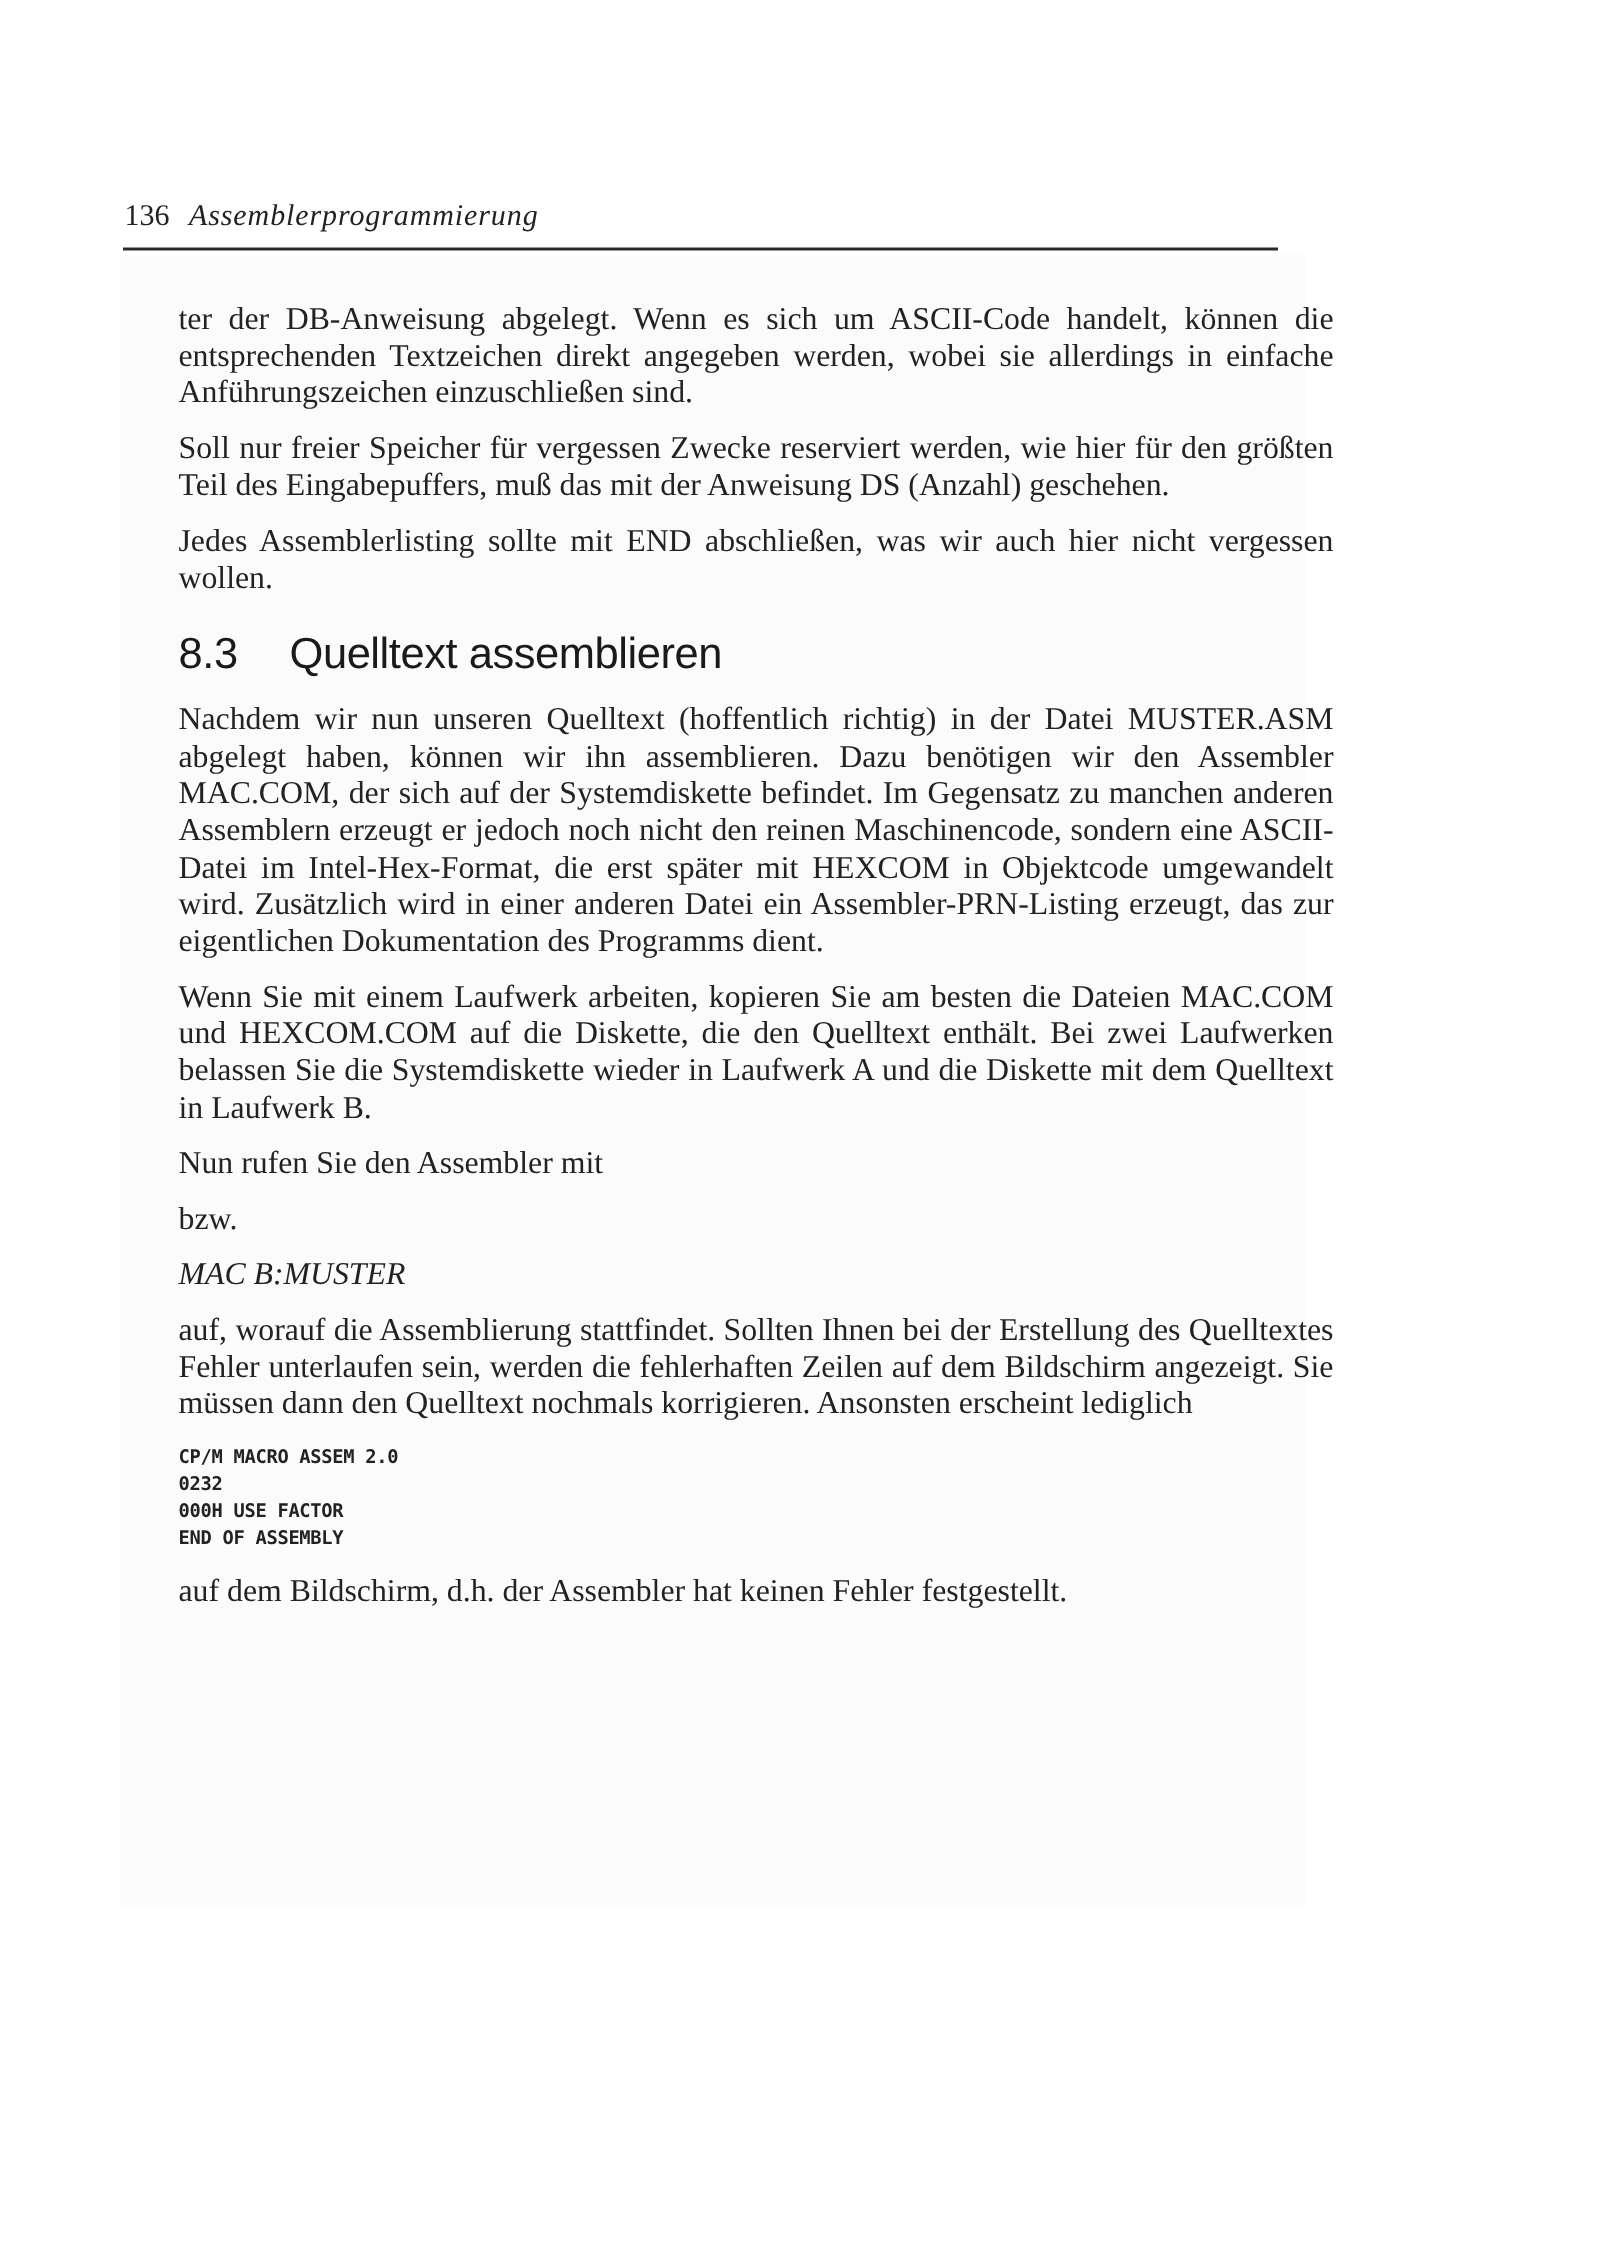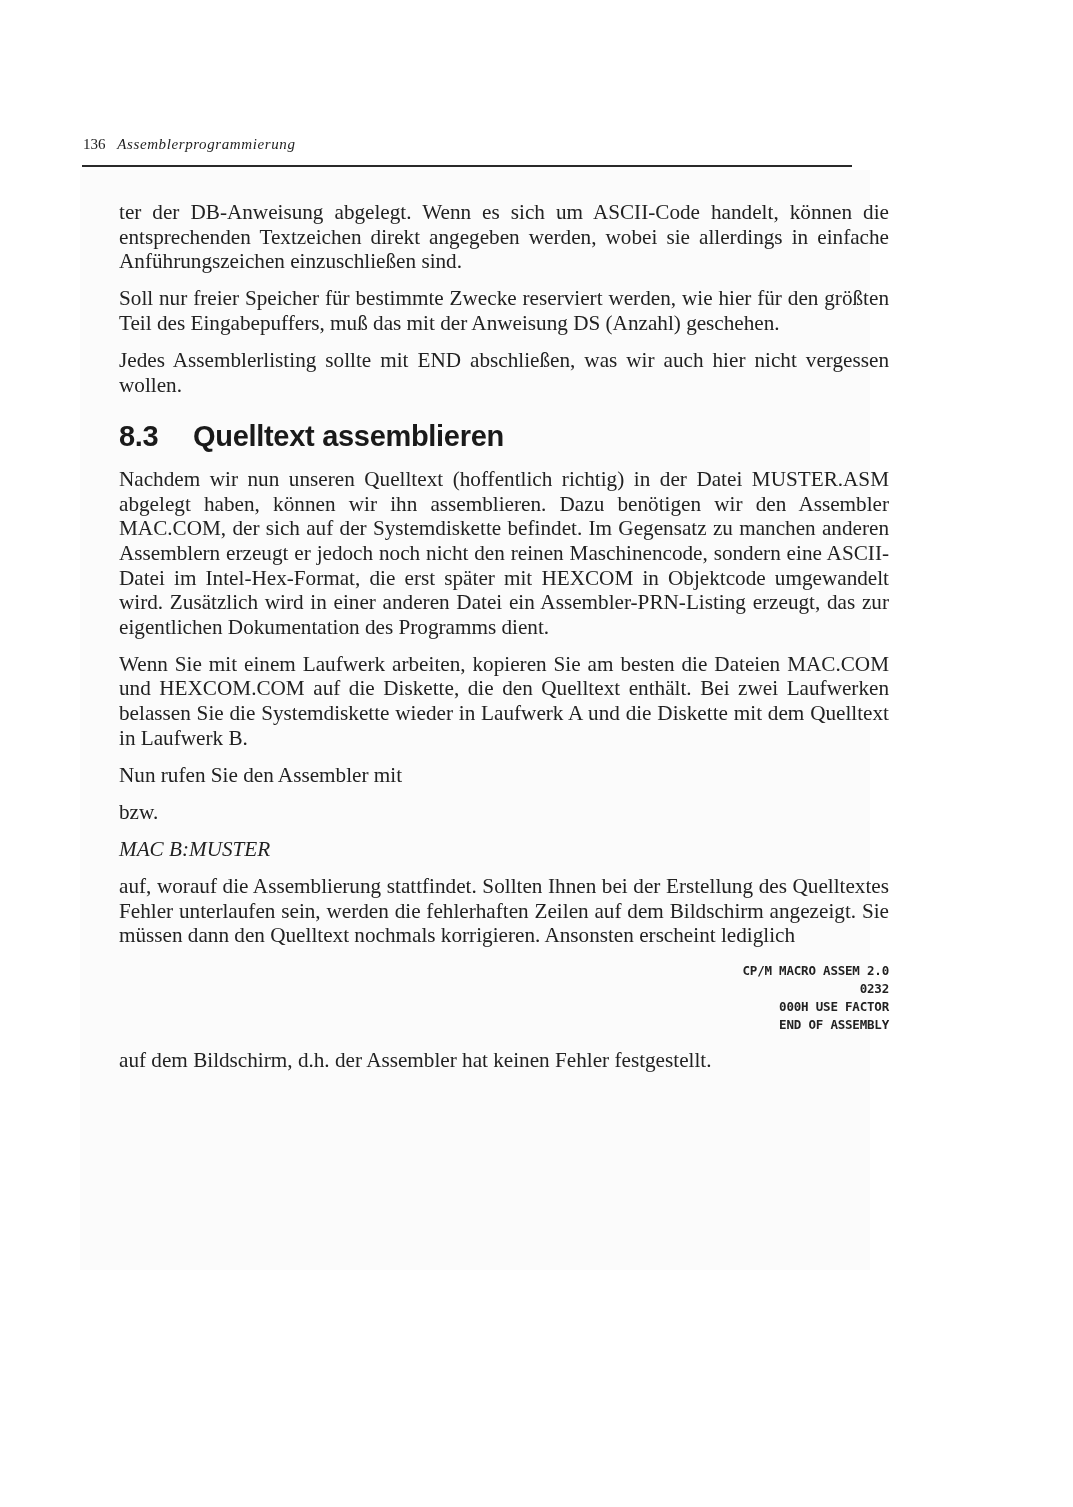--- a/index.html
+++ b/index.html
@@ -21,21 +21,21 @@
       width: 790px;
       height: 1100px;
       background: #fbfbfb;
     }
     .header {
       position: absolute;
       left: 83px;
       top: 130px;
       width: 770px;
       font-family: "Liberation Serif", serif;
-      font-size: 15px;
+      font-size: 20px;
       line-height: 28px;
       color: #222;
     }
     .header .page-num {
       margin-right: 8px;
     }
     .header .running-title {
       font-style: italic;
       letter-spacing: 0.6px;
     }
@@ -58,21 +58,21 @@
       color: #222;
       margin-left: 36px;
     }
     .content p {
       margin: 0 0 12.5px 0;
       text-align: justify;
       hyphens: manual;
     }
     .section-heading {
       font-family: "Liberation Sans", sans-serif;
-      font-weight: bold;
+      font-weight: normal;
       font-size: 29px;
       line-height: 34px;
       margin: 22px 0 14px 0;
       color: #1a1a1a;
       letter-spacing: -0.3px;
     }
     .section-heading .sec-num {
       display: inline-block;
       width: 74px;
     }
@@ -81,40 +81,39 @@
       margin: 0 0 12.5px 0;
     }
     .code-block {
       font-family: "DejaVu Sans Mono", monospace;
       font-weight: bold;
       font-size: 12.5px;
       line-height: 18px;
       margin: 14px 0 14px 0;
       color: #222;
       letter-spacing: -0.2px;
-      text-align: right;
     }
     .code-line {
       white-space: pre;
     }
   </style>
 </head>
 <body>
 
 <div class="page-shade"></div>
 
 <div class="header">
   <span class="page-num">136</span>
   <span class="running-title">Assemblerprogrammierung</span>
 </div>
 <div class="header-rule"></div>
 
 <div class="content">
   <p>ter der DB-Anweisung abgelegt. Wenn es sich um ASCII-Code handelt, können die entsprechenden Textzeichen direkt angegeben werden, wobei sie allerdings in einfache Anführungszeichen einzuschließen sind.</p>
-  <p>Soll nur freier Speicher für bestimmte Zwecke reserviert werden, wie hier für den größten Teil des Eingabepuffers, muß das mit der Anweisung DS (Anzahl) geschehen.</p>
+  <p>Soll nur freier Speicher für vergessen Zwecke reserviert werden, wie hier für den größten Teil des Eingabepuffers, muß das mit der Anweisung DS (Anzahl) geschehen.</p>
   <p>Jedes Assemblerlisting sollte mit END abschließen, was wir auch hier nicht vergessen wollen.</p>
 
   <h2 class="section-heading">
     <span class="sec-num">8.3</span><span>Quelltext assemblieren</span>
   </h2>
 
   <p>Nachdem wir nun unseren Quelltext (hoffentlich richtig) in der Datei MUSTER.ASM abgelegt haben, können wir ihn assemblieren. Dazu benöti­gen wir den Assembler MAC.COM, der sich auf der Systemdiskette befin­det. Im Gegensatz zu manchen anderen Assemblern erzeugt er jedoch noch nicht den reinen Maschinencode, sondern eine ASCII-Datei im Intel-Hex-Format, die erst später mit HEXCOM in Objektcode umgewandelt wird. Zusätzlich wird in einer anderen Datei ein Assembler-PRN-Listing erzeugt, das zur eigentlichen Dokumentation des Programms dient.</p>
   <p>Wenn Sie mit einem Laufwerk arbeiten, kopieren Sie am besten die Dateien MAC.COM und HEXCOM.COM auf die Diskette, die den Quelltext ent­hält. Bei zwei Laufwerken belassen Sie die Systemdiskette wieder in Lauf­werk A und die Diskette mit dem Quelltext in Laufwerk B.</p>
   <p>Nun rufen Sie den Assembler mit</p>
   <p>bzw.</p>

